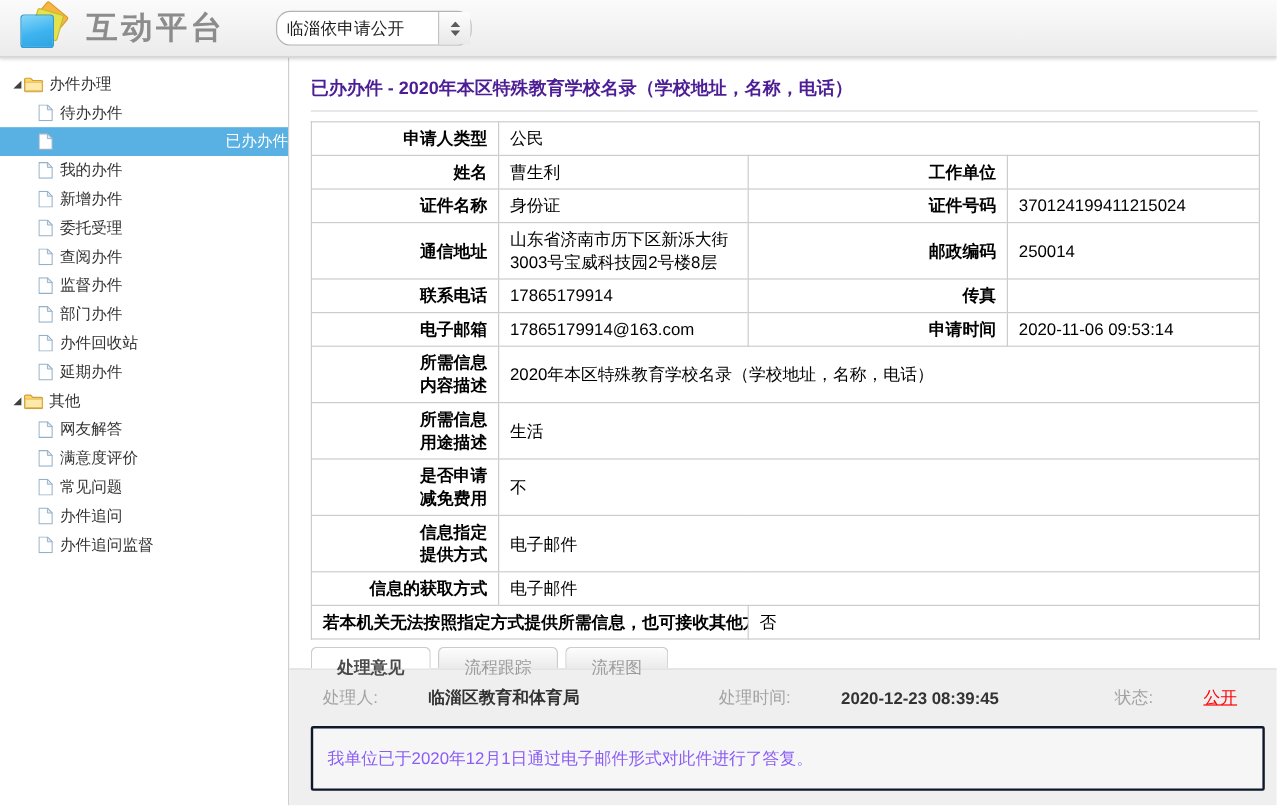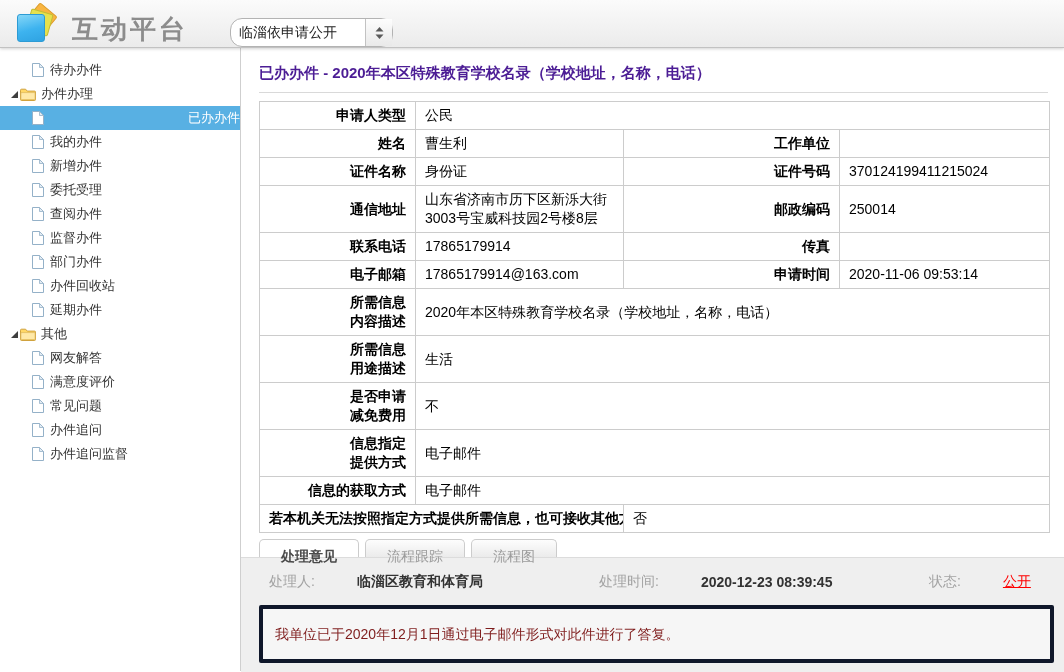--- a/index.html
+++ b/index.html
@@ -1,20 +1,20 @@
 <!DOCTYPE html>
 <html><head>
 <meta charset="utf-8">
 <style>
   * { box-sizing: border-box; margin: 0; padding: 0; }
   html,body { width: 1064px; height: 672px; overflow: hidden; background: #fff;
     font-family: "Liberation Sans", "DejaVu Sans", sans-serif; }
 
   
-  .header { height: 48px; display: flex; align-items: flex-end;
+  .header { height: 48px; display: flex; align-items: center;
     background: linear-gradient(#fbfbfb, #ebebeb);
     border-bottom: 1px solid #c2c2c2; box-shadow: 0 1px 3px rgba(0,0,0,.18);
     position: relative; z-index: 9; }
   .logo { position: relative; width: 48px; height: 42px; margin-left: 14px; }
   .sheet { position: absolute; width: 23px; height: 23px; border-radius: 2px; }
   .sheet-orange { background: #f9b541; border: 1px solid #dd9c28; transform: rotate(40deg); left: 16px; top: 2px; }
   .sheet-yellow { background: #e6e14e; border: 1px solid #c3bd34; transform: rotate(16deg); left: 14px; top: 6px; }
   .logo-front { position: absolute; left: 3px; top: 9px; width: 28px; height: 28px;
     background: linear-gradient(165deg, #85d7f8 0%, #3db3ef 55%, #2fa3e2 100%);
     border: 1px solid #2d9bd4; border-radius: 3px; }
@@ -59,22 +59,22 @@
   
   .tab-panel { flex: 1; margin-left: -18px; background: #efefef; border-top: 1px solid #dcdcdc;
     padding: 13px 8px 10px 18px; }
   .opinion-meta { display: flex; align-items: center; font-size: 14px; padding: 2px 0 2px 10px; }
   .meta-item { display: flex; align-items: center; gap: 35px; }
   .meta-item.m1 { width: 330px; }
   .meta-item.m2 { width: 330px; }
   .meta-label { color: #a3a3a3; }
   .meta-value { color: #333; font-weight: bold; margin-left: 7px; }
   .meta-value.status { font-weight: normal; text-decoration: underline; }
-  .message-box { margin-top: 12px; margin-right: 2px; background: #f6f6f6; border: 4px solid #0f172a;
-    border-radius: 2px; padding: 15px 12px; font-size: 14px; color: #7f1d1d; line-height: 20px; }
+  .message-box { margin-top: 12px; margin-right: 2px; background: #f6f6f6; border: 2px solid #0f172a;
+    border-radius: 2px; padding: 15px 12px; font-size: 14px; color: #8b5cf6; line-height: 20px; }
 </style>
 </head>
 <body>
 
 <div class="header">
   <div class="logo">
     <span class="sheet sheet-orange"></span>
     <span class="sheet sheet-yellow"></span>
     <span class="logo-front"></span>
   </div>
@@ -86,42 +86,42 @@
           <polygon points="4.5,0 8.5,4.5 0.5,4.5" fill="#5a5a5a"></polygon>
           <polygon points="0.5,7.5 8.5,7.5 4.5,12" fill="#5a5a5a"></polygon>
         </svg>
     </span>
   </div>
 </div>
 
 <div class="layout">
   <aside class="sidebar">
     <div id="tree">
-        <div class="tree-node tree-leaf">
-          <span class="icon-holder">
-            <svg width="12" height="14" viewBox="0 0 12 14">
-              <path d="M0.5 0.5 h7 l4 4 v9 h-11 z" fill="#ffffff" stroke="#94b1c8"></path>
-              <path d="M7.5 0.5 v4 h4 z" fill="#e3ecf4" stroke="#94b1c8" stroke-width="0.8"></path>
-            </svg>
-          </span>
-          <span class="node-label">待办办件</span>
-        </div>
         <div class="tree-node tree-folder">
           <span class="expander">
             <svg width="7" height="7" viewBox="0 0 7 7">
               <polygon points="7,0 7,7 0,7" fill="#3f3f3f"></polygon>
             </svg>
           </span>
           <span class="icon-holder">
             <svg width="16" height="13" viewBox="0 0 16 13">
               <path d="M0.5 2.2 a1 1 0 0 1 1 -1 h4.1 l1.7 1.9 h7.2 a1 1 0 0 1 1 1 v7.4 a1 1 0 0 1 -1 1 h-13 a1 1 0 0 1 -1 -1 z" fill="#ffd766" stroke="#cfa13d"></path>
               <path d="M0.9 4.6 h14.2 v6.4 a0.6 0.6 0 0 1 -0.6 0.6 h-13 a0.6 0.6 0 0 1 -0.6 -0.6 z" fill="#ffe9a8" stroke="#dcb457" stroke-width="0.7"></path>
             </svg>
           </span>
           <span class="node-label">办件办理</span>
+        </div>
+        <div class="tree-node tree-leaf">
+          <span class="icon-holder">
+            <svg width="12" height="14" viewBox="0 0 12 14">
+              <path d="M0.5 0.5 h7 l4 4 v9 h-11 z" fill="#ffffff" stroke="#94b1c8"></path>
+              <path d="M7.5 0.5 v4 h4 z" fill="#e3ecf4" stroke="#94b1c8" stroke-width="0.8"></path>
+            </svg>
+          </span>
+          <span class="node-label">待办办件</span>
         </div>
         <div class="tree-node tree-leaf selected">
           <span class="icon-holder">
             <svg width="12" height="14" viewBox="0 0 12 14">
               <path d="M0.5 0.5 h7 l4 4 v9 h-11 z" fill="#ffffff" stroke="#94b1c8"></path>
               <path d="M7.5 0.5 v4 h4 z" fill="#e3ecf4" stroke="#94b1c8" stroke-width="0.8"></path>
             </svg>
           </span>
           <span class="node-label">已办办件</span>
         </div>

